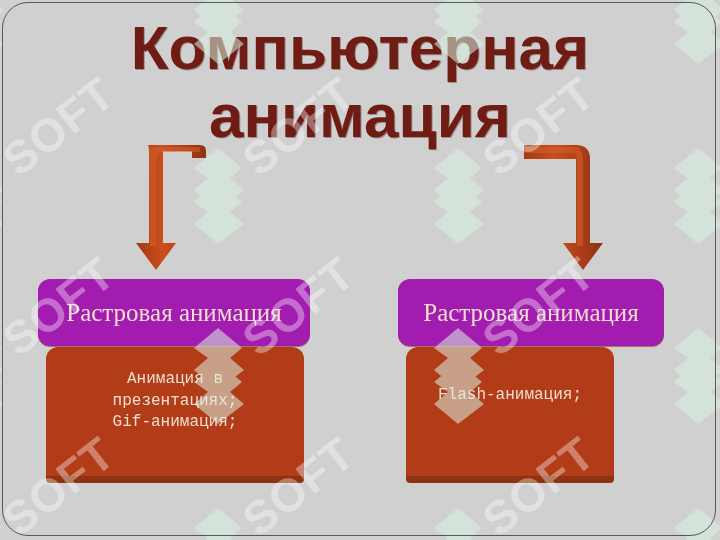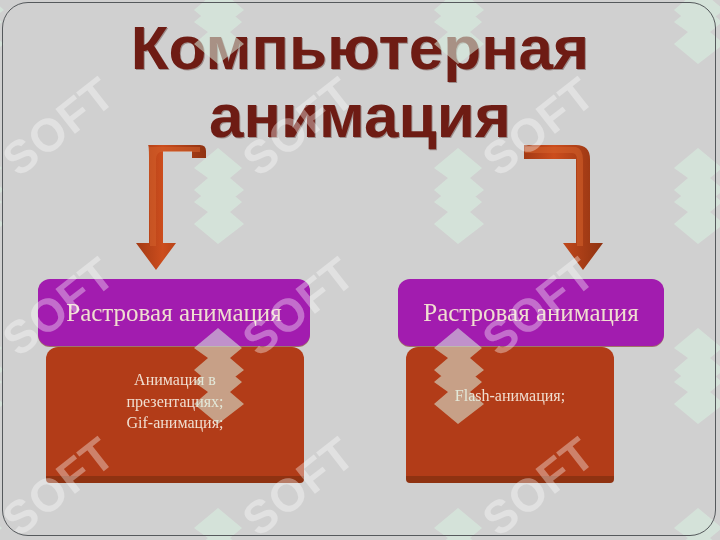--- a/index.html
+++ b/index.html
@@ -125,21 +125,21 @@
     position: absolute;
     border-radius: 12px 12px 4px 4px;
     background: #b23c18;
     border-bottom: 7px solid #8f3211;
     box-sizing: border-box;
     display: flex;
     align-items: flex-start;
     justify-content: center;
   }
   .body-label {
-    font-family: Liberation Serif, serif;
+    font-family: Liberation Mono, monospace;
     font-size: 16px;
     line-height: 1.35;
     color: #f0ded0;
     text-align: center;
     padding: 0 14px;
     white-space: pre-line;
   }
 
   
   #branch-left .head-box { left: 38px;  top: 279px; width: 272px; height: 67px; }

